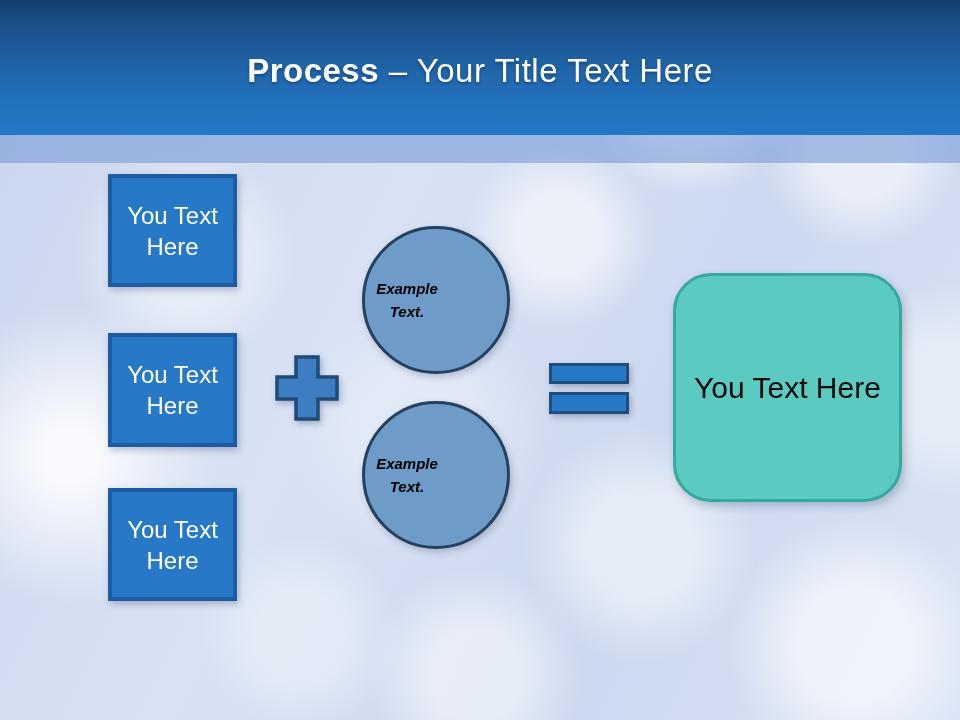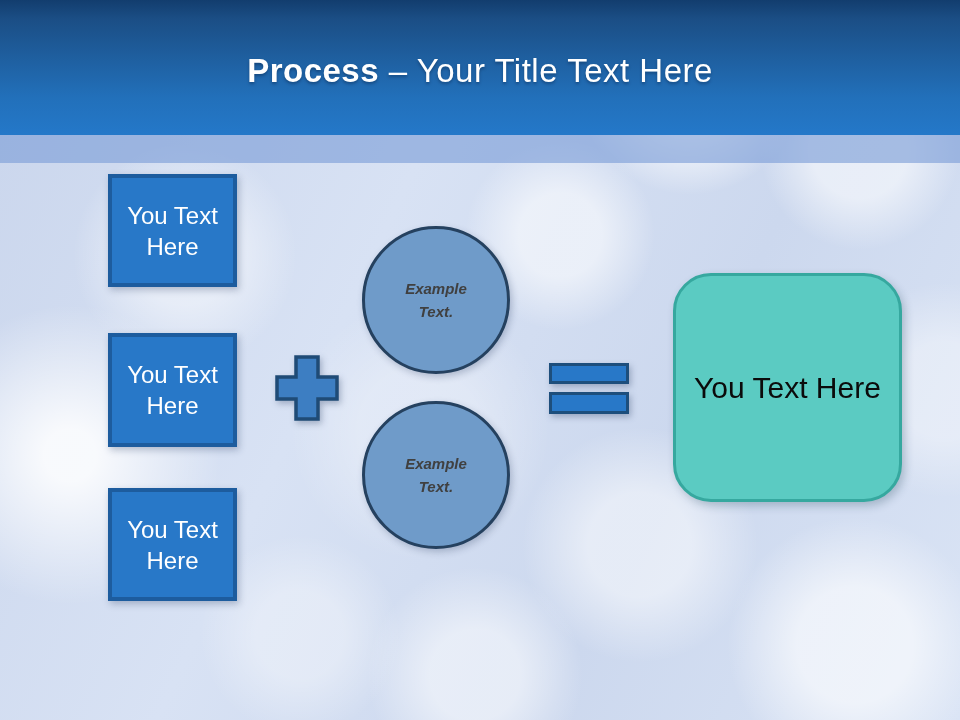--- a/index.html
+++ b/index.html
@@ -60,22 +60,22 @@
     box-sizing: border-box; width: 80px; height: 21px;
     background: #2878c8; border: 3px solid #1d4e7c;
   }
   .eq-bar.bottom { margin-top: 8px; height: 22px; }
 
   
   .circ {
     position: absolute; left: 362px; width: 148px; height: 148px;
     box-sizing: border-box; border-radius: 50%;
     background: #6f9bc9; border: 3px solid #25415f;
-    display: flex; align-items: center; justify-content: center; text-align: center;
-    color: #404040; font-size: 15px; font-weight: 700; font-style: italic; line-height: 23px;
+    display: flex; align-items: center; justify-content: flex-start; text-align: center;
+    color: #000000; font-size: 15px; font-weight: 700; font-style: italic; line-height: 23px;
     box-shadow: 2px 3px 7px rgba(25,45,85,0.25);
   }
   .circ .clabel { display: block; width: 84px; }
   .circ1 { top: 226px; }
   .circ2 { top: 401px; }
 
   
   .result {
     position: absolute; left: 673px; top: 273px; width: 229px; height: 229px;
     box-sizing: border-box; border-radius: 38px;

